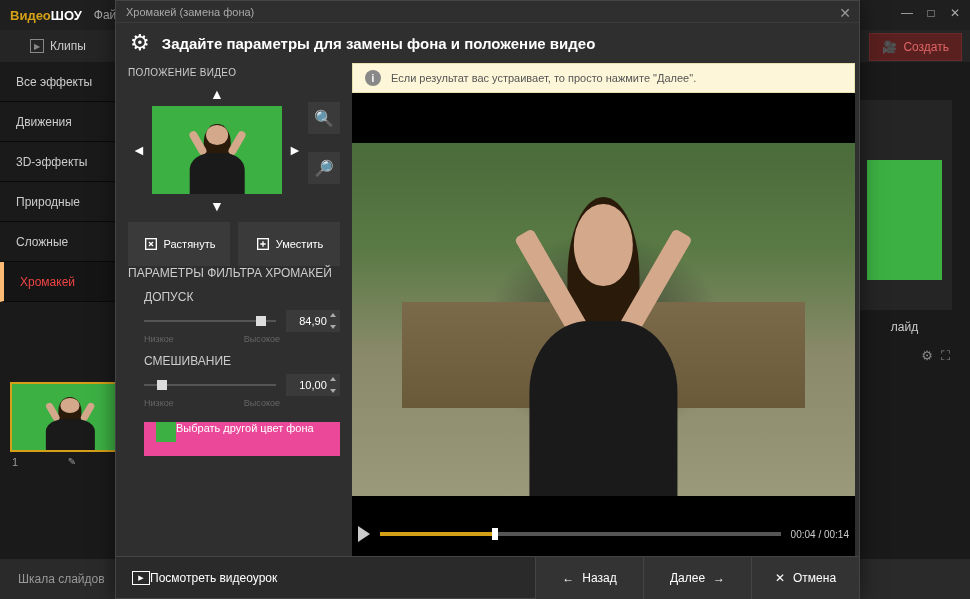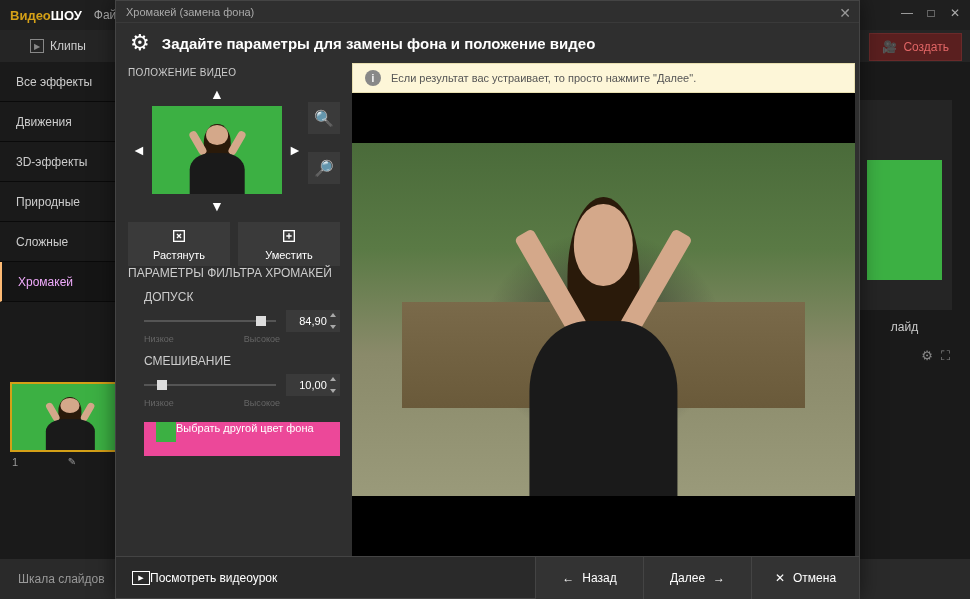--- a/index.html
+++ b/index.html
@@ -10,21 +10,21 @@
 .logo .v{color:#d4a017}.logo .s{color:#fff}
 .menu-item{margin-left:12px;color:#aaa;font-size:12px}
 .win-controls{position:absolute;right:8px;top:6px;display:flex;gap:10px;color:#aaa;font-size:12px}
 .win-controls span{width:14px;text-align:center}
 .toolbar2{position:absolute;top:30px;left:0;right:0;height:32px;background:#252525;display:flex;align-items:center;padding:0 30px}
 .toolbar2 .clips{color:#ccc;font-size:12px;display:flex;align-items:center;gap:6px}
 .play-ico{width:14px;height:14px;border:1px solid #888;display:flex;align-items:center;justify-content:center;font-size:8px;color:#888}
 .btn-create{position:absolute;right:8px;top:33px;background:#5a1f1f;color:#e06565;padding:6px 12px;font-size:12px;display:flex;align-items:center;gap:6px;border:1px solid #6a2a2a}
 .sidebar{position:absolute;left:0;top:62px;width:115px;bottom:40px;background:#1a1a1a}
 .side-item{height:40px;display:flex;align-items:center;padding:0 16px;color:#ccc;font-size:12px;border-bottom:1px solid #0a0a0a}
-.side-item.act{color:#f0abfc;border-left:2px solid #fdba74;background:#151515}
+.side-item.act{color:#ef4444;border-left:4px solid #fdba74;background:#151515}
 .thumb-strip{position:absolute;left:10px;top:382px;width:130px}
 .thumb{width:120px;height:70px;background:#3cb043;border:2px solid #d4a017;position:relative}
 .thumb-info{display:flex;justify-content:space-between;padding:4px 2px;color:#999;font-size:11px}
 .pencil{font-size:10px}
 .bottom-bar{position:absolute;left:0;right:0;bottom:0;height:40px;background:#2a2a2a;display:flex;align-items:center;padding:0 18px;color:#999;font-size:12px}
 .right-panel{position:absolute;right:18px;top:100px;width:95px;height:210px;background:#252525}
 .rp-green{position:absolute;top:60px;left:10px;right:10px;height:120px;background:#3cb043}
 .rp-label{position:absolute;bottom:-24px;left:0;right:0;text-align:center;font-size:12px;color:#ccc}
 .rp-icons{position:absolute;right:20px;top:348px;display:flex;gap:8px;color:#888;font-size:13px}
 
@@ -38,21 +38,21 @@
 .modal-body{position:absolute;top:62px;left:0;right:0;bottom:42px;display:flex}
 .left-col{width:236px;padding:0 12px;display:flex;flex-direction:column}
 .sec-label{font-size:10px;color:#ccc;letter-spacing:.3px;margin:4px 0 6px}
 .pos-area{position:relative;height:134px}
 .pos-thumb{position:absolute;left:24px;top:22px;width:130px;height:88px;background:#3cb043;display:flex;align-items:flex-end;justify-content:center}
 .arrow{position:absolute;color:#fff;font-size:14px}
 .arr-u{left:82px;top:2px}.arr-d{left:82px;top:114px}.arr-l{left:4px;top:58px}.arr-r{left:160px;top:58px}
 .zoom-col{position:absolute;right:0;top:18px;display:flex;flex-direction:column;gap:18px}
 .zoom-btn{width:32px;height:32px;background:#3a3a3a;display:flex;align-items:center;justify-content:center;color:#fff;font-size:16px}
 .two-btn{display:flex;gap:8px;margin-top:4px}
-.act-btn{flex:1;height:44px;background:#3a3a3a;display:flex;flex-direction:column;align-items:center;justify-content:center;gap:5px;color:#fff;font-size:11px}
+.act-btn{flex:1;height:44px;background:#3a3a3a;display:flex;flex-direction:row;align-items:center;justify-content:center;gap:5px;color:#fff;font-size:11px}
 .act-btn svg{width:16px;height:16px}
 .param-label{font-size:12px;color:#ccc;margin-top:0}
 .sub-label{font-size:12px;color:#ccc;margin-top:10px;margin-left:16px}
 .slider-row{display:flex;align-items:center;gap:10px;margin-top:6px;margin-left:16px}
 .slider{flex:1;height:20px;position:relative}
 .slider-track{position:absolute;left:0;right:0;top:9px;height:2px;background:#555}
 .slider-thumb{position:absolute;top:5px;width:10px;height:10px;background:#ddd}
 .spinner{width:54px;height:22px;background:#3a3a3a;display:flex;align-items:center;justify-content:center;color:#fff;font-size:11px;position:relative}
 .spinner::after{content:"";position:absolute;right:4px;top:3px;width:0;height:0;border-left:3px solid transparent;border-right:3px solid transparent;border-bottom:4px solid #aaa}
 .spinner::before{content:"";position:absolute;right:4px;bottom:3px;width:0;height:0;border-left:3px solid transparent;border-right:3px solid transparent;border-top:4px solid #aaa}
@@ -264,20 +264,28 @@
         <div class="preview-img">
           <div class="castle"></div>
           <div class="person" style="width:42%;height:90%">
               <div class="hair"></div>
               <div class="head"></div>
               <div class="arm-l"></div>
               <div class="arm-r"></div>
               <div class="body"></div>
             </div>
         </div>
+        <div class="play-controls">
+          <div class="play-btn"></div>
+          <div class="prog-track">
+            <div class="prog-fill"></div>
+              <div class="prog-thumb"></div>
+          </div>
+          <span class="time"><span>00:04</span> / <span>00:14</span></span>
+        </div>
       </div>
     </div>
   </div>
 
   <div class="modal-footer">
     <div class="footer-left">
       <div class="tut-ico">▶</div>
       <span>Посмотреть видеоурок</span>
     </div>
     <div class="footer-btns">

